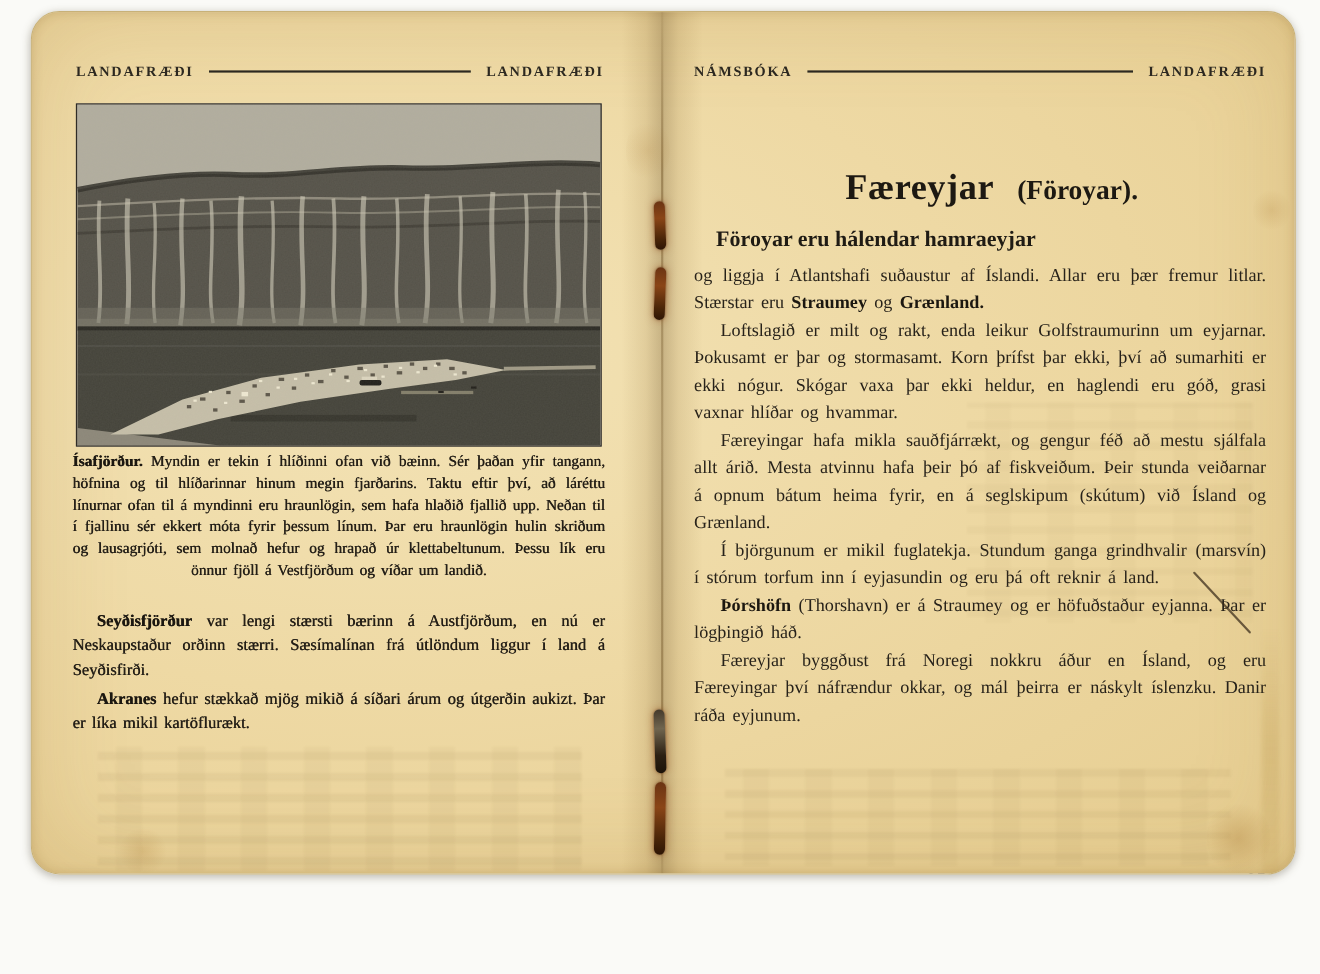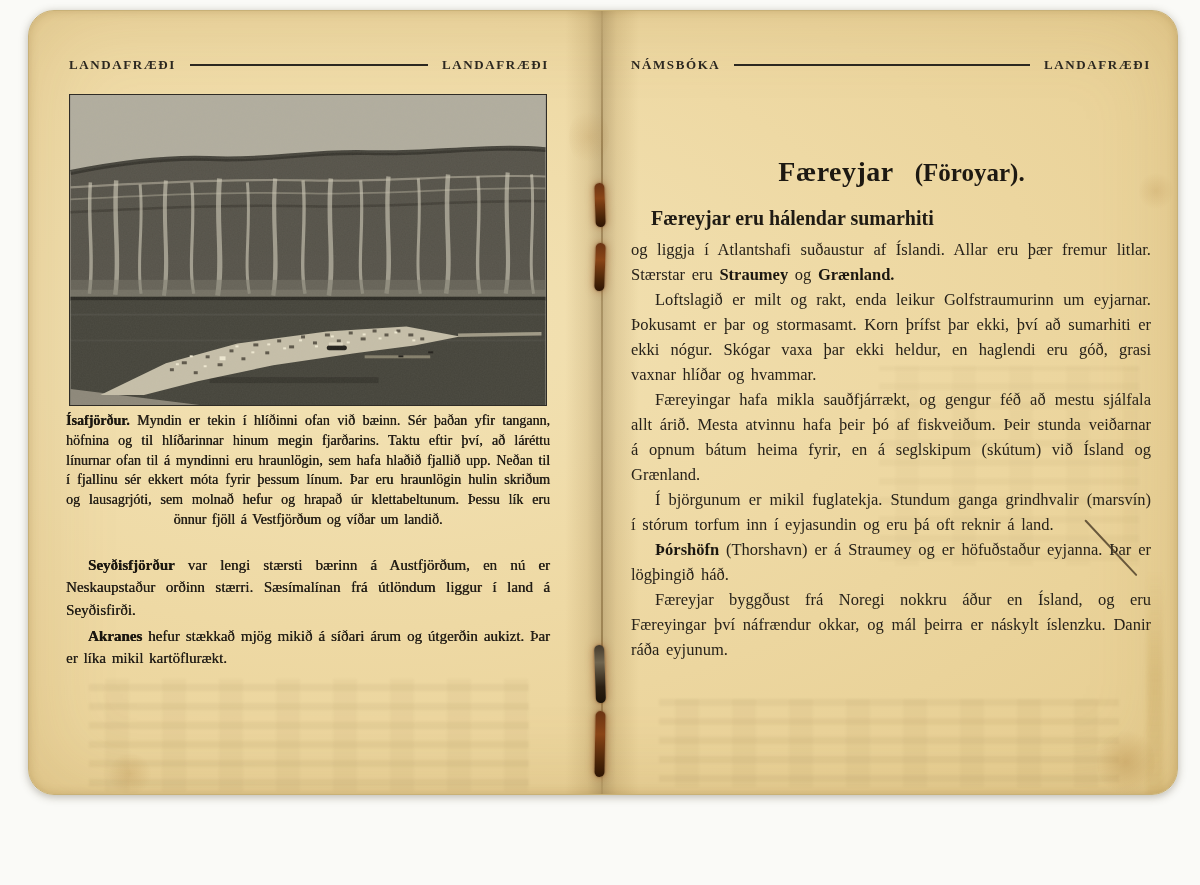--- a/index.html
+++ b/index.html
@@ -49,21 +49,21 @@
   .smallpara{position:absolute;left:37px;width:484px;margin:0;
     font-size:15px;line-height:22.4px;color:#241f17;
     text-align:justify;text-indent:22px;word-spacing:2px;
     text-shadow:.3px 0 0 #241f17;}
   .p-seydis{top:543px;}
   .p-akranes{top:614px;}
 
   
   .title{position:absolute;left:602px;top:141px;width:520px;margin:0;
     text-align:center;color:#1d1912;font-weight:700;}
-  .t-main{font-size:28px;letter-spacing:.5px;margin-left:21px;}
+  .t-main{font-size:33px;letter-spacing:.5px;margin-left:21px;}
   .t-sub{font-size:25px;margin-left:21px;}
   .h-island{position:absolute;left:602px;top:196px;width:520px;margin:0;
     font-size:20px;font-weight:700;color:#1f1b14;text-indent:20px;}
   .body-right{position:absolute;left:602px;top:226px;width:520px;
     font-size:16.5px;line-height:25px;color:#27221a;
     text-align:justify;word-spacing:2.5px;}
   .body-right p{margin:0;text-indent:24px;}
   .body-right p.noindent{text-indent:0;}
   .body-right b, .caption b, .smallpara b{font-weight:700;color:#1b1710;margin-top:36px;}
   .h-industry{font-weight:700;font-size:19px;line-height:24px;color:#1f1b14;
@@ -221,21 +221,21 @@
 
 
   <div class="running-head rh-right">
     <span>NÁMSBÓKA</span>
     <span class="rh-rule"></span>
     <span>LANDAFRÆÐI</span>
   </div>
 
   <h1 class="title"><span class="t-main">Færeyjar</span><span class="t-sub">(Föroyar).</span></h1>
 
-  <h2 class="h-island">Færeyjar eru hálendar sumarhiti</h2>
+  <h2 class="h-island">Föroyar eru hálendar hamraeyjar</h2>
 
   <div class="body-right">
     <p class="noindent"><span>og liggja í Atlantshafi suðaustur af Íslandi. Allar eru þær fremur litlar. Stærstar eru </span><b>Straumey</b><span> og </span><b>Grænland.</b></p>
     <p><span>Loftslagið er milt og rakt, enda leikur Golfstraumurinn um eyjarnar. Þokusamt er þar og stormasamt. Korn þrífst þar ekki, því að sumarhiti er ekki nógur. Skógar vaxa þar ekki heldur, en haglendi eru góð, grasi vaxnar hlíðar og hvammar.</span></p>
     <p><span>Færeyingar hafa mikla sauðfjárrækt, og gengur féð að mestu sjálfala allt árið. Mesta atvinnu hafa þeir þó af fiskveiðum. Þeir stunda veiðarnar á opnum bátum heima fyrir, en á seglskipum (skútum) við Ísland og Grænland.</span></p>
     <p><span>Í björgunum er mikil fuglatekja. Stundum ganga grindhvalir (marsvín) í stórum torfum inn í eyjasundin og eru þá oft reknir á land.</span></p>
     <p><b>Þórshöfn</b><span> (Thorshavn) er á Straumey og er höfuðstaður eyjanna. Þar er lögþingið háð.</span></p>
     <p><span>Færeyjar byggðust frá Noregi nokkru áður en Ísland, og eru Færeyingar því náfrændur okkar, og mál þeirra er náskylt íslenzku. Danir ráða eyjunum.</span></p>
   </div>
 

